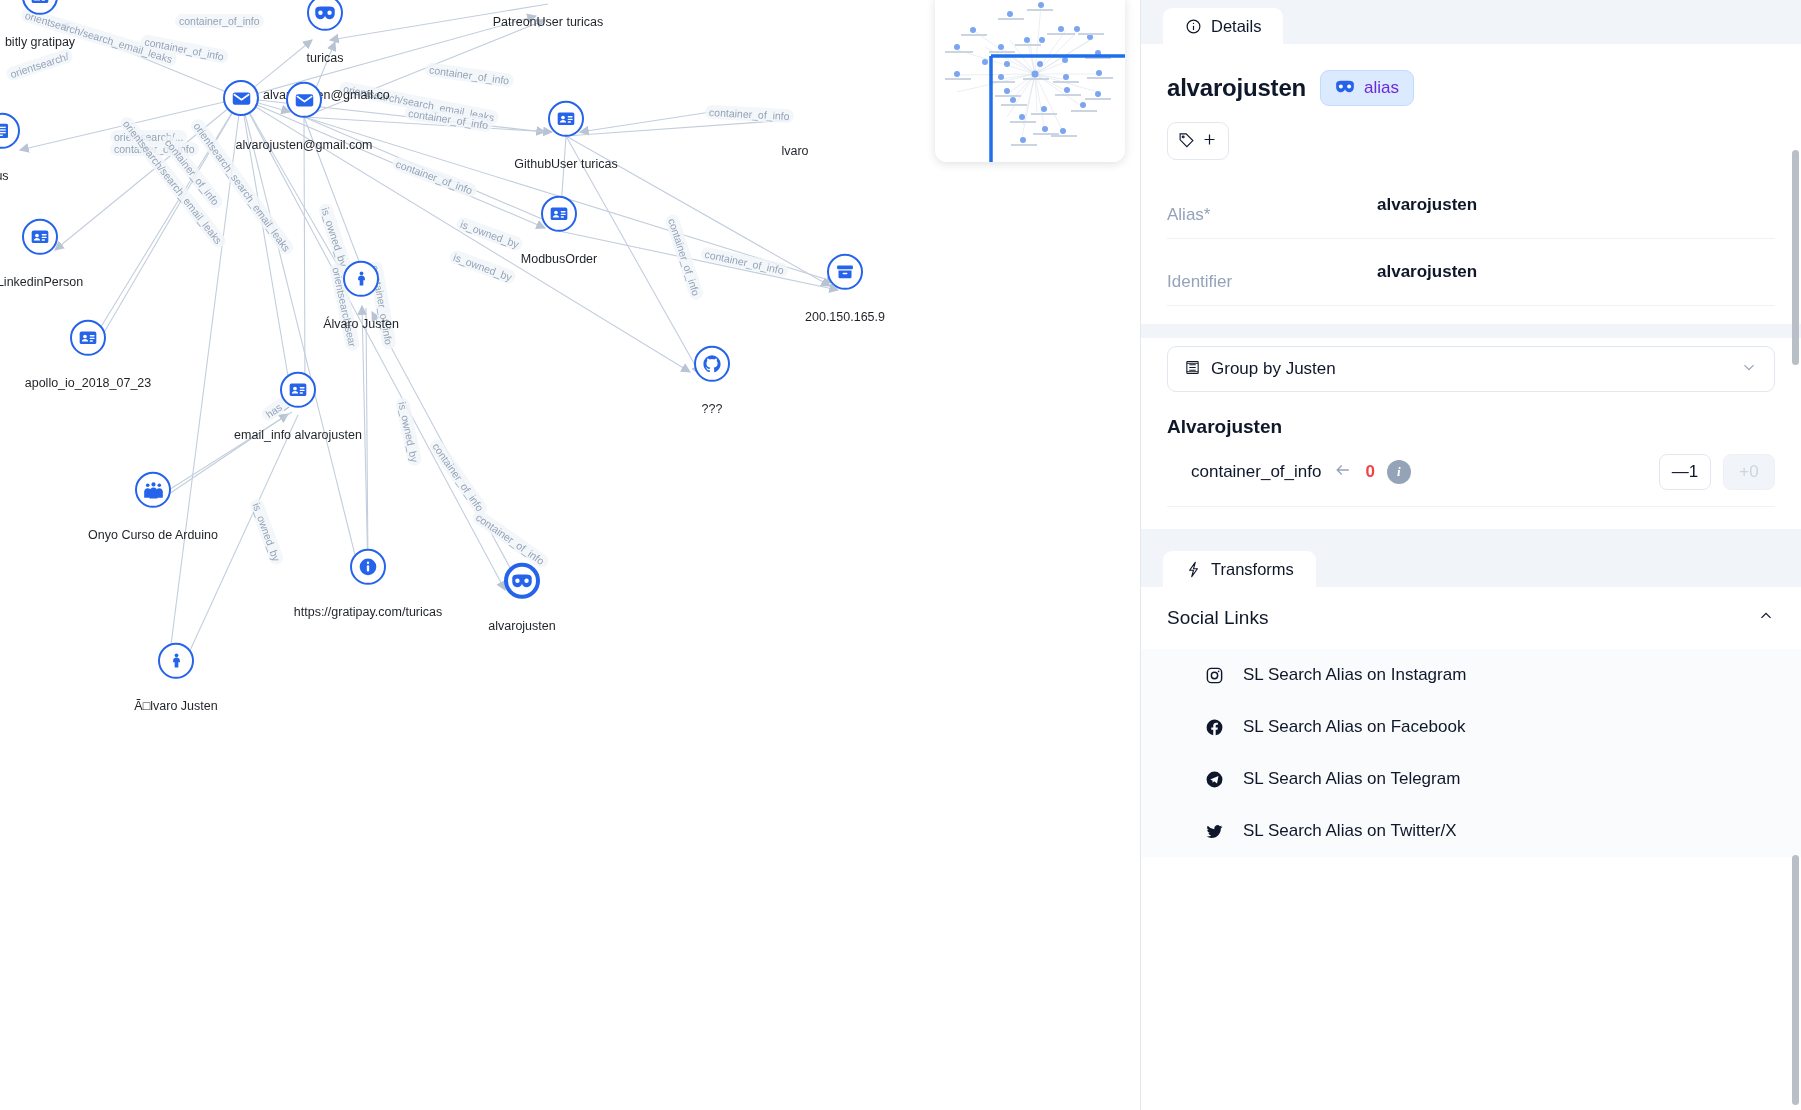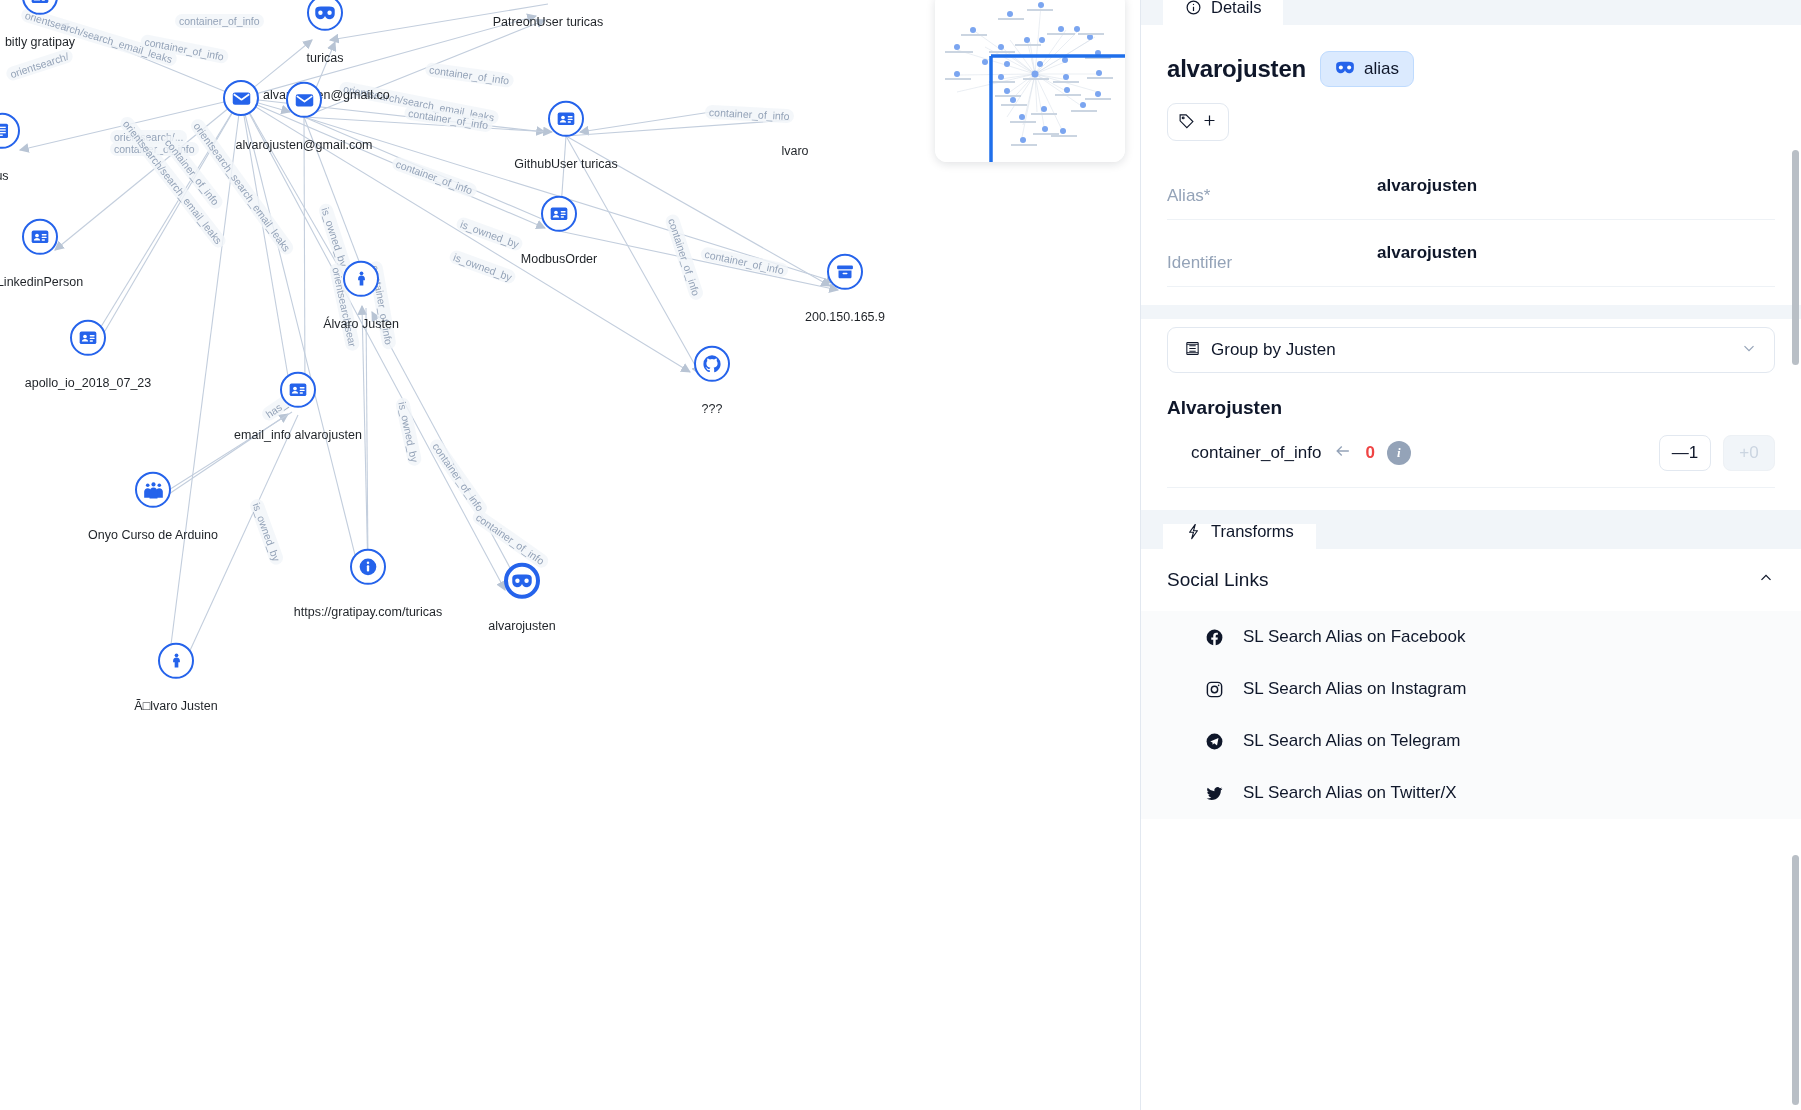--- a/index.html
+++ b/index.html
@@ -85,21 +85,21 @@
   }
   .card {
     background: #ffffff;
     position: relative;
   }
 
   .tabs-row {
     display: flex;
     background: #f1f5f9;
     padding-left: 22px;
-    height: 25px;
+    height: 44px;
     align-items: flex-end;
     text-align: center;
   }
   .tab {
     display: flex; align-items: center; gap: 9px;
     padding: 0 22px;
     height: 36px;
     background: #ffffff;
     border-top-left-radius: 9px;
     border-top-right-radius: 9px;
@@ -116,21 +116,21 @@
   }
   .entity-row { display: flex; align-items: center; gap: 14px; }
   .entity-title { font-size: 24px; font-weight: bold; color: #0f172a; letter-spacing: -0.2px; }
   .type-chip {
     display: inline-flex; align-items: center; gap: 9px;
     background: #dbeafe;
     border: 1px solid #bfdbfe;
     border-radius: 9px;
     padding: 7px 14px;
     font-size: 17px;
-    color: #0f172a;
+    color: #6d28d9;
     cursor: pointer;
   }
   .tag-btn {
     margin-top: 16px;
     width: 62px; height: 38px;
     border: 1px solid #e2e8f0;
     border-radius: 9px;
     background: #fff;
     display: inline-flex; align-items: center; justify-content: center; gap: 6px;
     cursor: pointer;
@@ -685,36 +685,36 @@
         <span>
           <svg width="18" height="18" viewBox="0 0 24 24" fill="none" stroke="#0f172a" stroke-width="1.7">
             <path d="M6 14.5 L12 8.5 L18 14.5"></path>
           </svg>
         </span>
       </div>
 
       <div class="tf-list">
         <div class="tf-item">
           <span class="tf-ico">
-            <svg width="19" height="19" viewBox="0 0 24 24" fill="#0f172a">
-              <path d="M22 12a10 10 0 10-11.6 9.9v-7H7.9V12h2.5V9.8c0-2.5 1.5-3.9 3.7-3.9 1.1 0 2.2.2 2.2.2v2.4h-1.2c-1.2 0-1.6.8-1.6 1.6V12h2.7l-.4 2.9h-2.3v7A10 10 0 0022 12z"></path>
-            </svg>
-          </span>
-          <span>SL Search Alias on Facebook</span>
-        </div>
-
-        <div class="tf-item">
-          <span class="tf-ico">
             <svg width="19" height="19" viewBox="0 0 24 24" fill="none" stroke="#0f172a" stroke-width="1.8">
               <rect x="3" y="3" width="18" height="18" rx="5"></rect>
               <circle cx="12" cy="12" r="4"></circle>
               <circle cx="17.2" cy="6.8" r="1" fill="#0f172a" stroke="none"></circle>
             </svg>
           </span>
           <span>SL Search Alias on Instagram</span>
+        </div>
+
+        <div class="tf-item">
+          <span class="tf-ico">
+            <svg width="19" height="19" viewBox="0 0 24 24" fill="#0f172a">
+              <path d="M22 12a10 10 0 10-11.6 9.9v-7H7.9V12h2.5V9.8c0-2.5 1.5-3.9 3.7-3.9 1.1 0 2.2.2 2.2.2v2.4h-1.2c-1.2 0-1.6.8-1.6 1.6V12h2.7l-.4 2.9h-2.3v7A10 10 0 0022 12z"></path>
+            </svg>
+          </span>
+          <span>SL Search Alias on Facebook</span>
         </div>
 
         <div class="tf-item">
           <span class="tf-ico">
             <svg width="19" height="19" viewBox="0 0 24 24" fill="#0f172a">
               <circle cx="12" cy="12" r="10"></circle>
               <path d="M6.6 11.9 L17 7.6 L15.2 17.2 L11.6 14.3 L9.6 16.1 L9.5 13.2 Z" fill="#ffffff"></path>
             </svg>
           </span>
           <span>SL Search Alias on Telegram</span>

